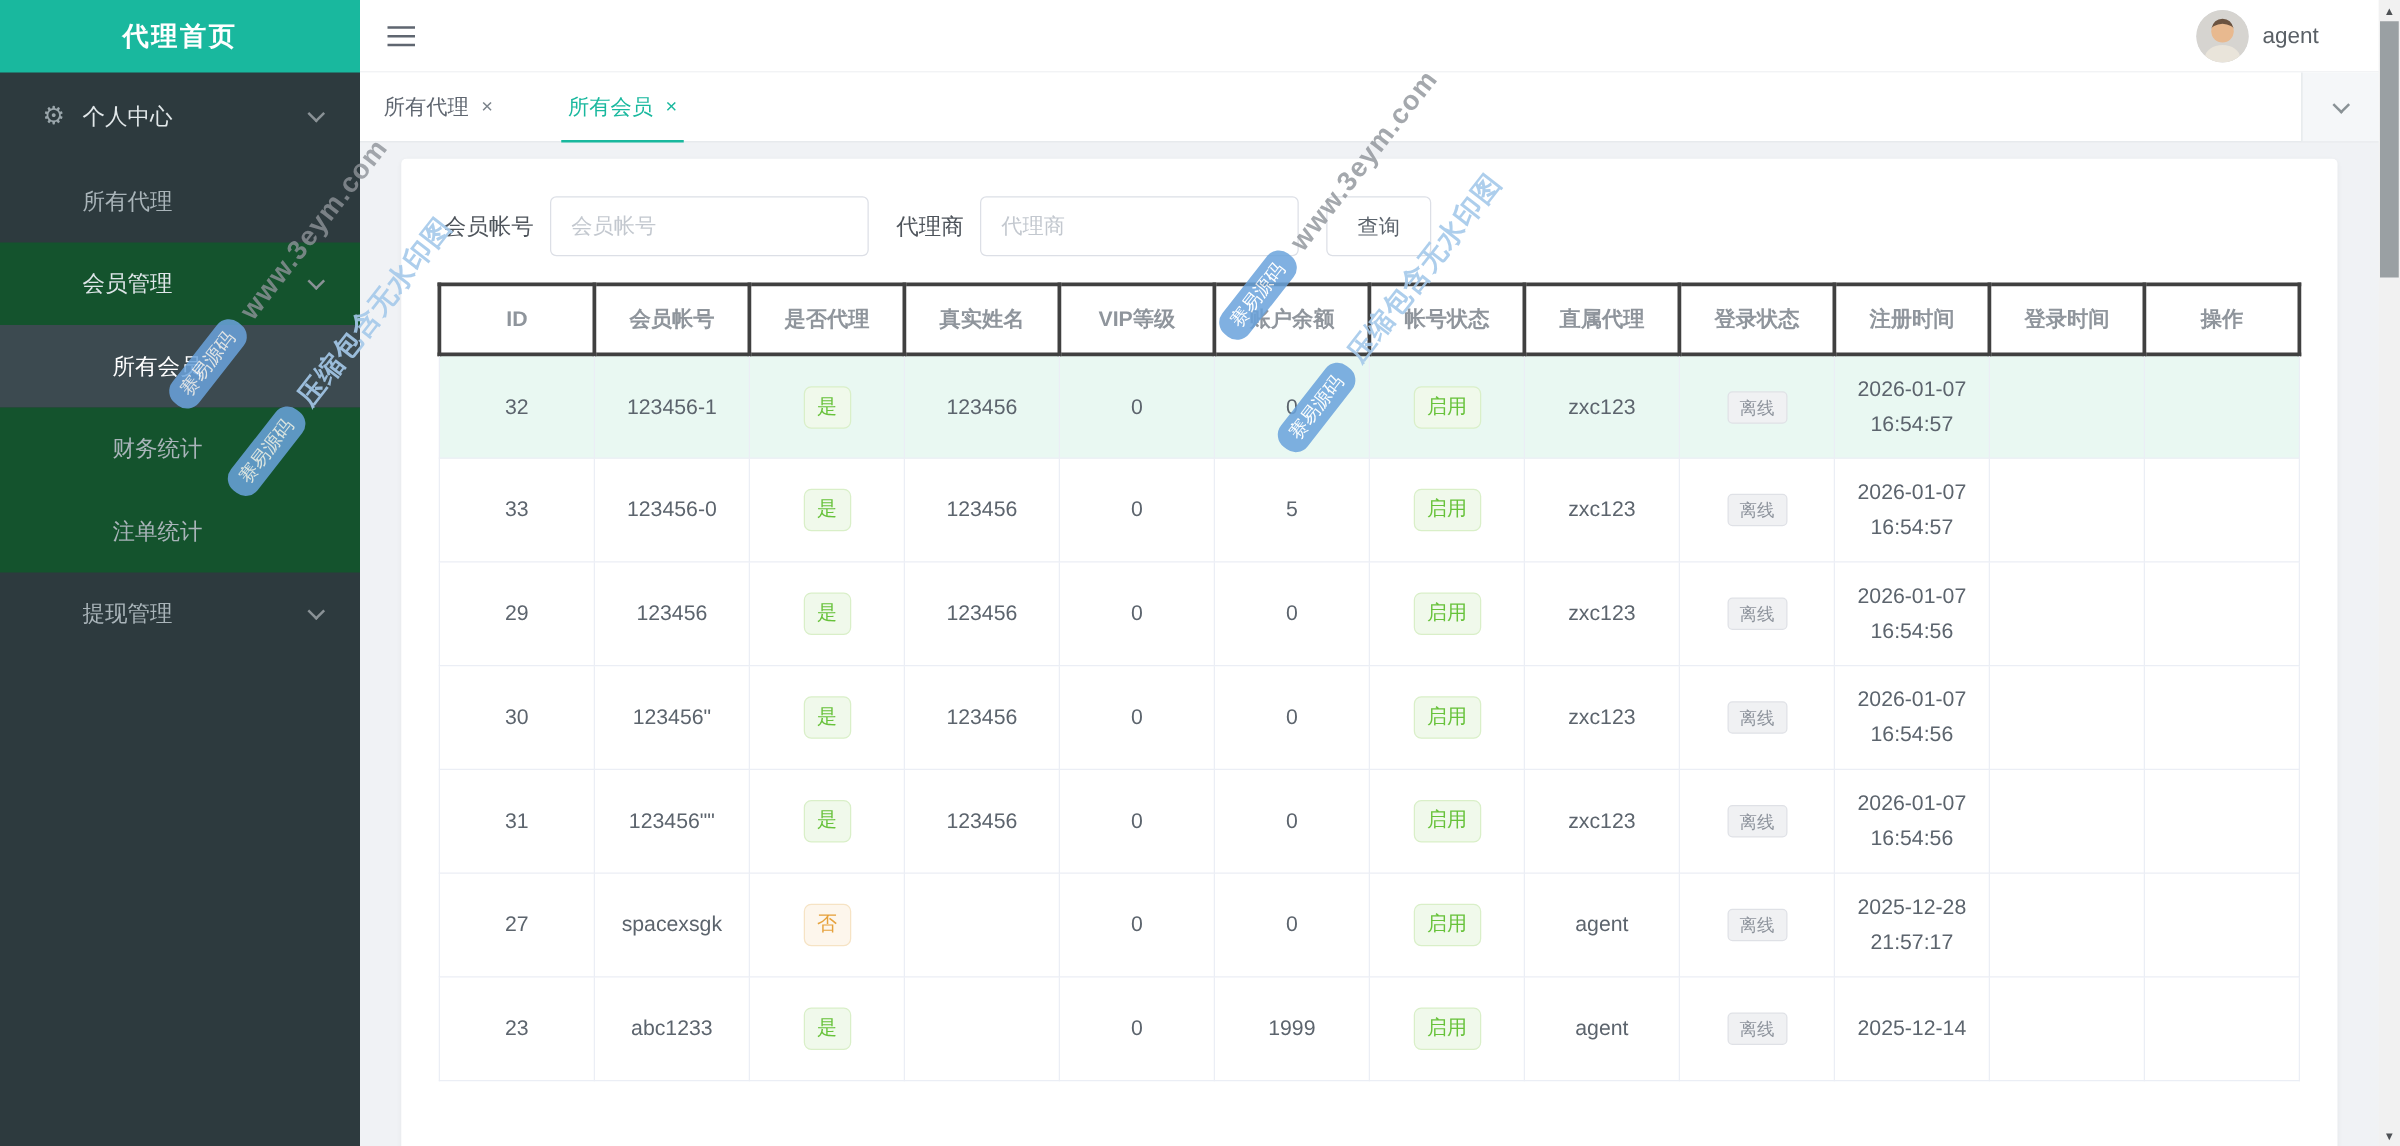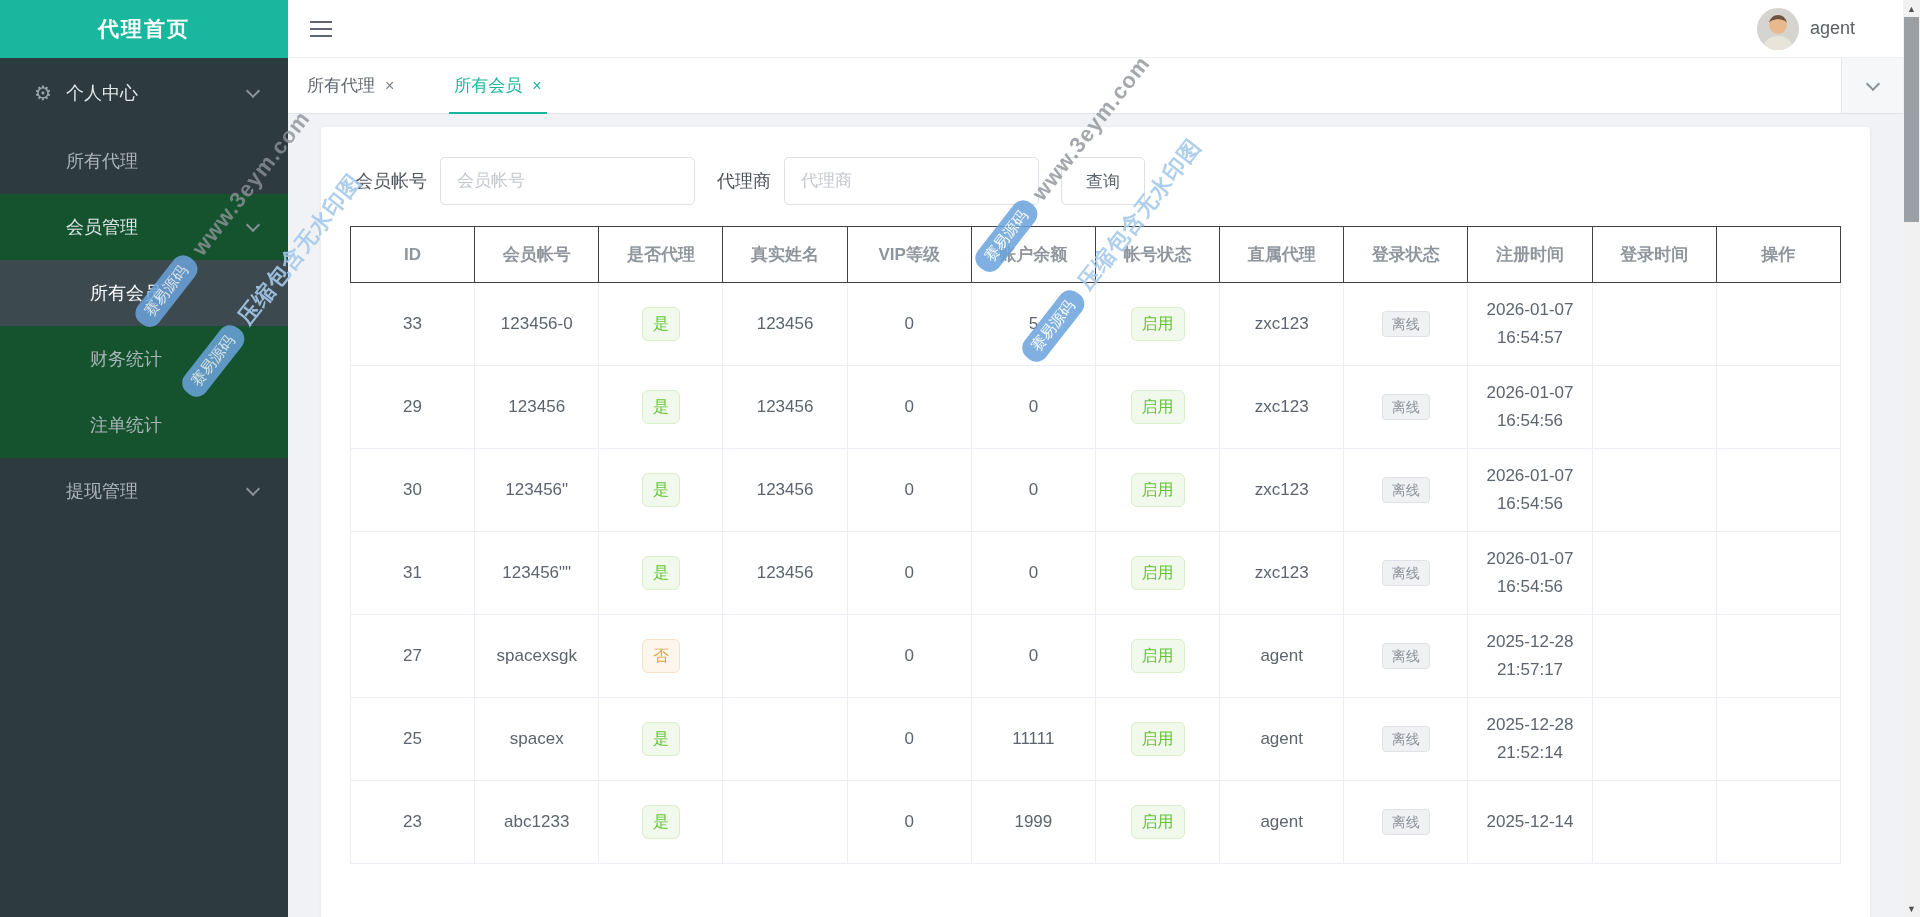--- a/index.html
+++ b/index.html
@@ -51,21 +51,21 @@
   .filters { display:flex; align-items:center; margin-bottom:21px; padding-left:5px; }
   .flabel { font-size:18px; color:#4e545b; margin-right:13px; white-space:nowrap; }
   .finput { width:255px; height:48px; border:1px solid #dcdfe6; border-radius:5px; padding:0 16px;
             font-size:17px; color:#606266; margin-right:22px; outline:none; font-family:inherit; }
   .finput::placeholder { color:#c3c8cf; }
   .search-btn { width:84px; height:48px; border:1px solid #dcdfe6; border-radius:5px; background:#fff;
                 font-size:17px; color:#5c646d; cursor:pointer; font-family:inherit; }
 
   
   table { width:100%; border-collapse:collapse; table-layout:fixed; }
-  th { height:56px; font-size:17px; color:#8f959c; font-weight:bold; border:1px solid #404040; background:#fff; }
+  th { height:56px; font-size:17px; color:#8f959c; font-weight:bold; border:3px solid #404040; background:#fff; }
   td { height:83px; font-size:17px; color:#5c646d; text-align:center; border:1px solid #ebeef5; background:#fff; }
   tr.hl td { background:#e9f8f2; }
   td.time div { line-height:28px; }
   .tag { display:inline-block; font-size:16px; line-height:1; padding:8px 10px; border-radius:6px; border:1px solid transparent; }
   .tag-success { color:#67c23a; background:#f0f9eb; border-color:#d9efc8; }
   .tag-warning { color:#e6a23c; background:#fdf6ec; border-color:#f6e3c4; }
   .tag-info { font-size:14px; padding:5px 9px; border-radius:4px; color:#8d939c; background:#f0f1f3; border-color:#dfe1e6; }
 
   
   .vscroll { position:absolute; right:0; top:0; width:17px; height:917px; background:#f1f1f1; z-index:40; }
@@ -170,20 +170,37 @@
               <th>账户余额</th>
               <th>帐号状态</th>
               <th>直属代理</th>
               <th>登录状态</th>
               <th>注册时间</th>
               <th>登录时间</th>
               <th>操作</th>
             </tr>
           </thead>
         <tbody id="tbody">
+            <tr class="hl">
+              <td>32</td>
+              <td>123456-1</td>
+              <td><span class="tag tag-success">是</span></td>
+              <td>123456</td>
+              <td>0</td>
+              <td>0</td>
+              <td><span class="tag tag-success">启用</span></td>
+              <td>zxc123</td>
+              <td><span class="tag tag-info">离线</span></td>
+              <td class="time">
+                <div>2026-01-07</div>
+                <div>16:54:57</div>
+              </td>
+              <td></td>
+              <td></td>
+            </tr>
             <tr>
               <td>33</td>
               <td>123456-0</td>
               <td><span class="tag tag-success">是</span></td>
               <td>123456</td>
               <td>0</td>
               <td>5</td>
               <td><span class="tag tag-success">启用</span></td>
               <td>zxc123</td>
               <td><span class="tag tag-info">离线</span></td>
@@ -251,37 +268,20 @@
               <td><span class="tag tag-warning">否</span></td>
               <td></td>
               <td>0</td>
               <td>0</td>
               <td><span class="tag tag-success">启用</span></td>
               <td>agent</td>
               <td><span class="tag tag-info">离线</span></td>
               <td class="time">
                 <div>2025-12-28</div>
                 <div>21:57:17</div>
-              </td>
-              <td></td>
-              <td></td>
-            </tr>
-            <tr>
-              <td>25</td>
-              <td>spacex</td>
-              <td><span class="tag tag-success">是</span></td>
-              <td></td>
-              <td>0</td>
-              <td>11111</td>
-              <td><span class="tag tag-success">启用</span></td>
-              <td>agent</td>
-              <td><span class="tag tag-info">离线</span></td>
-              <td class="time">
-                <div>2025-12-28</div>
-                <div>21:52:14</div>
               </td>
               <td></td>
               <td></td>
             </tr>
             <tr>
               <td>23</td>
               <td>abc1233</td>
               <td><span class="tag tag-success">是</span></td>
               <td></td>
               <td>0</td>

